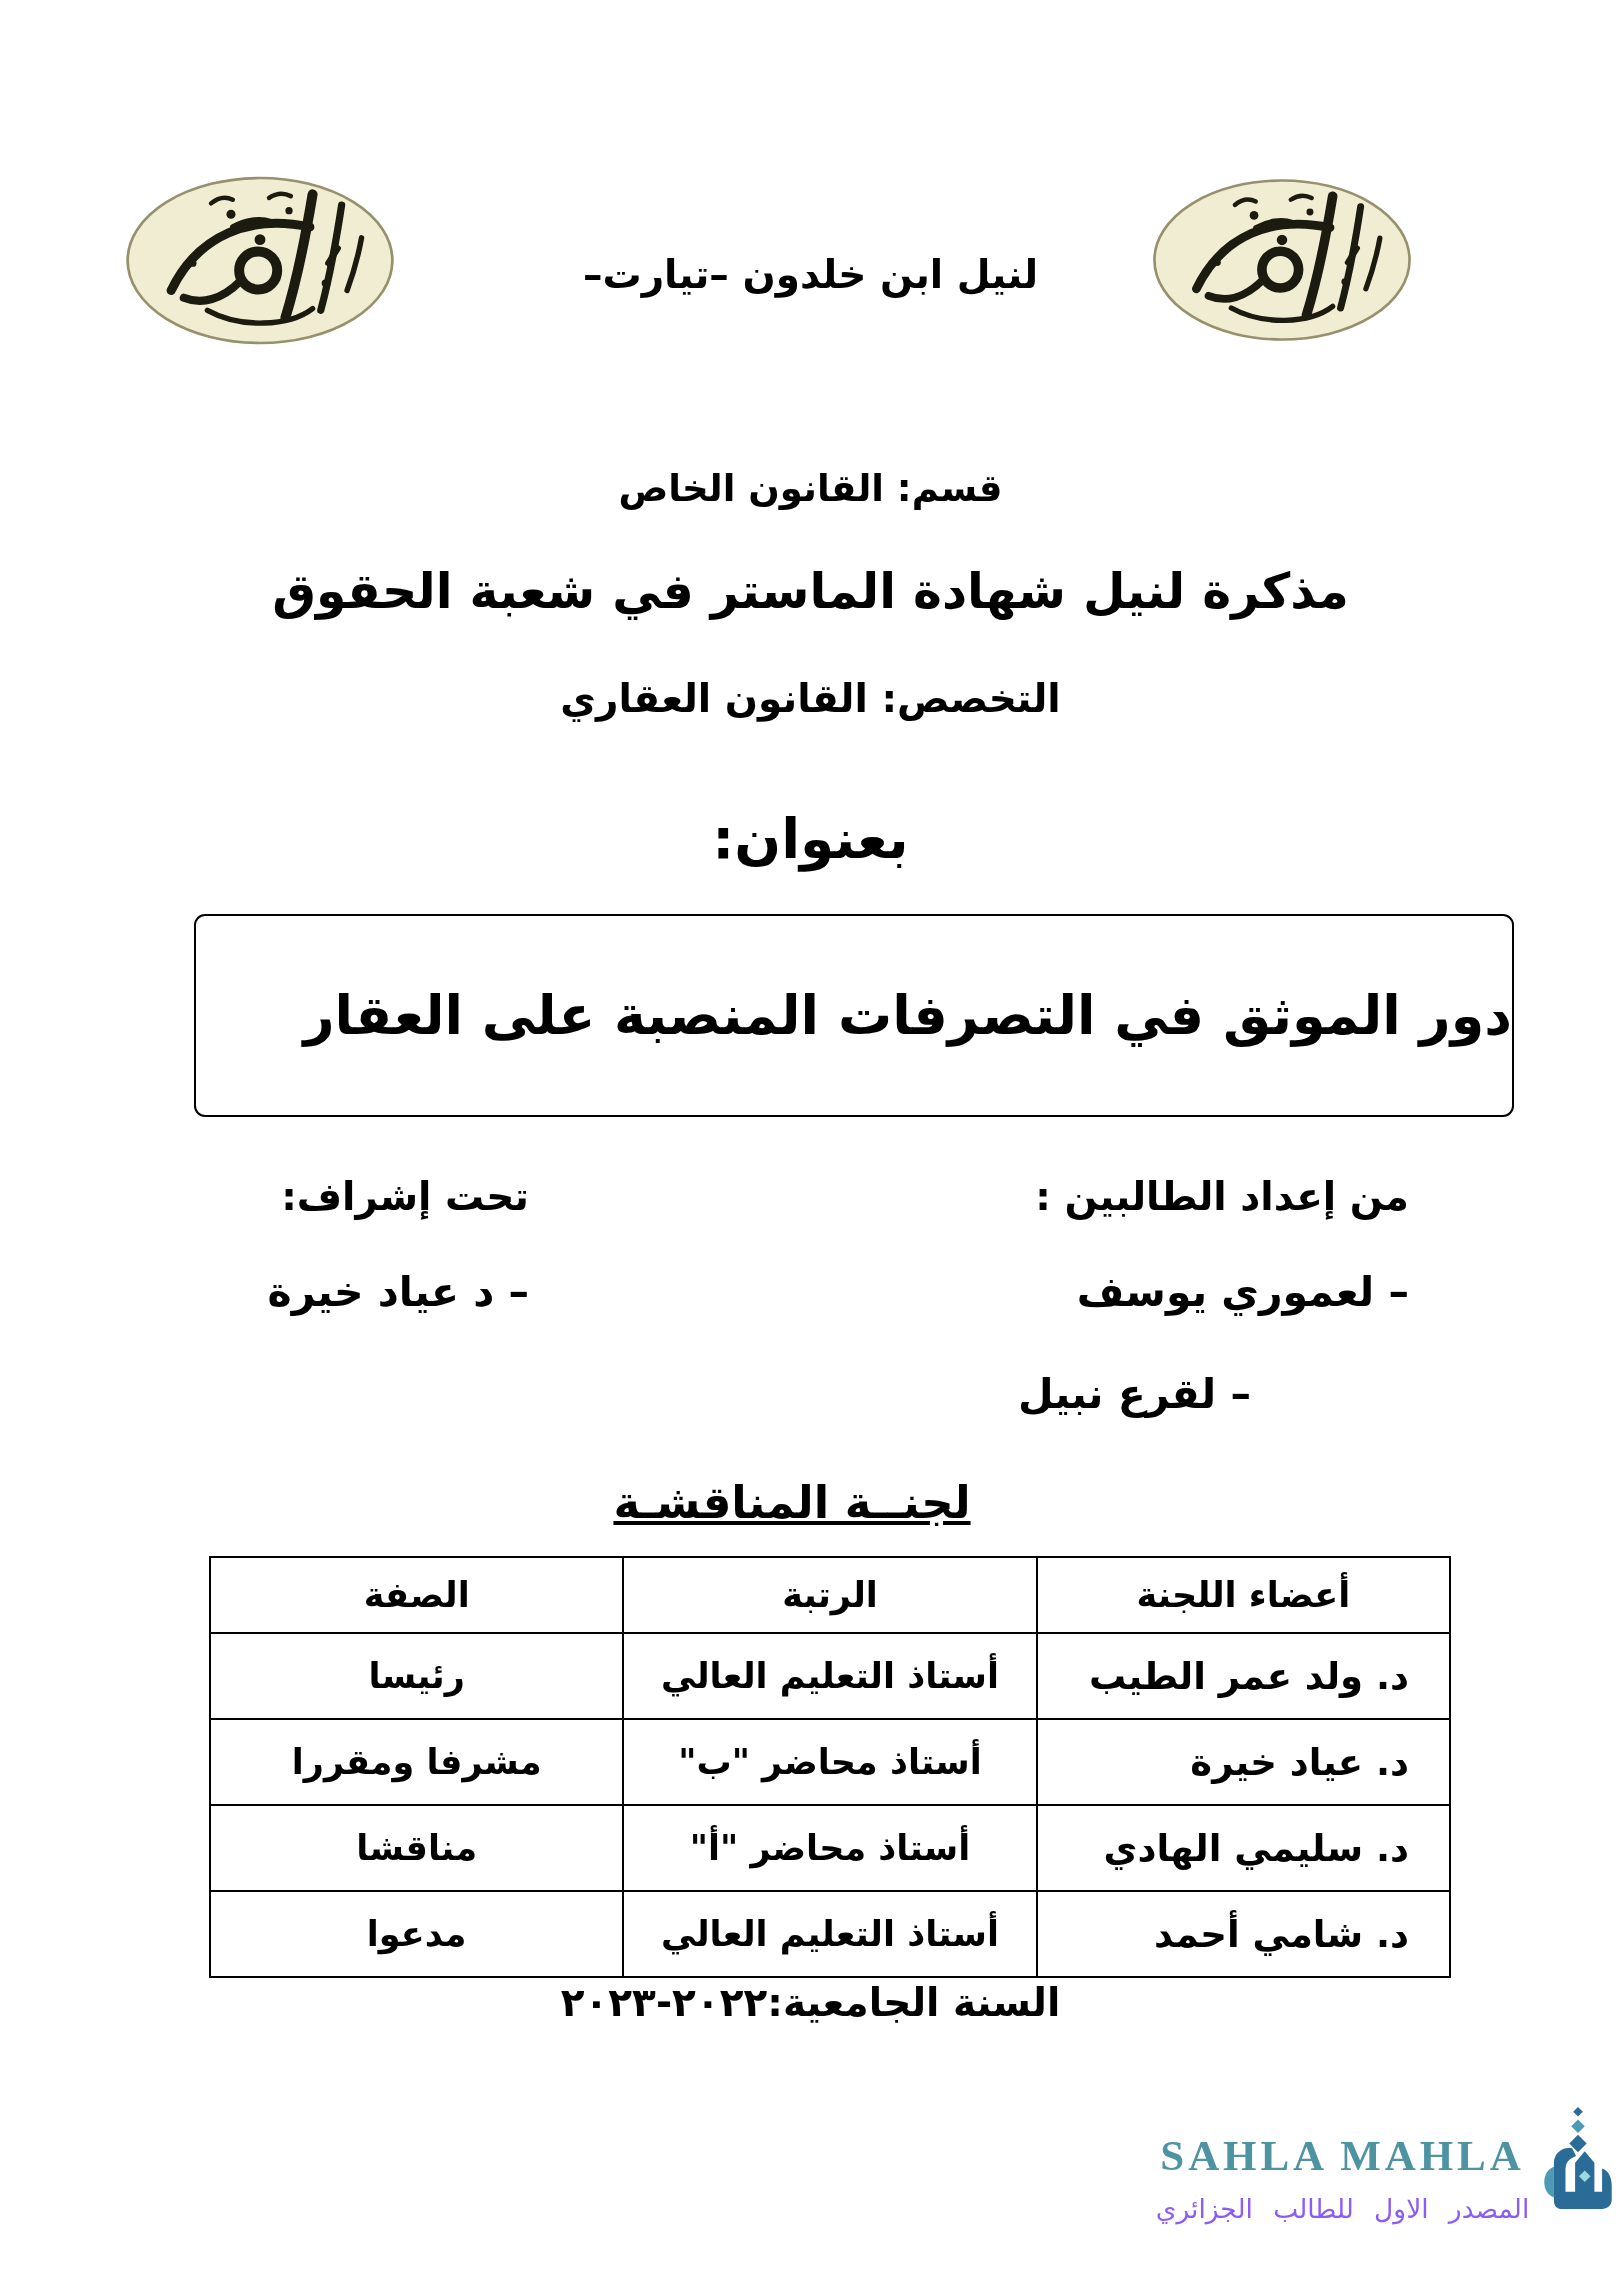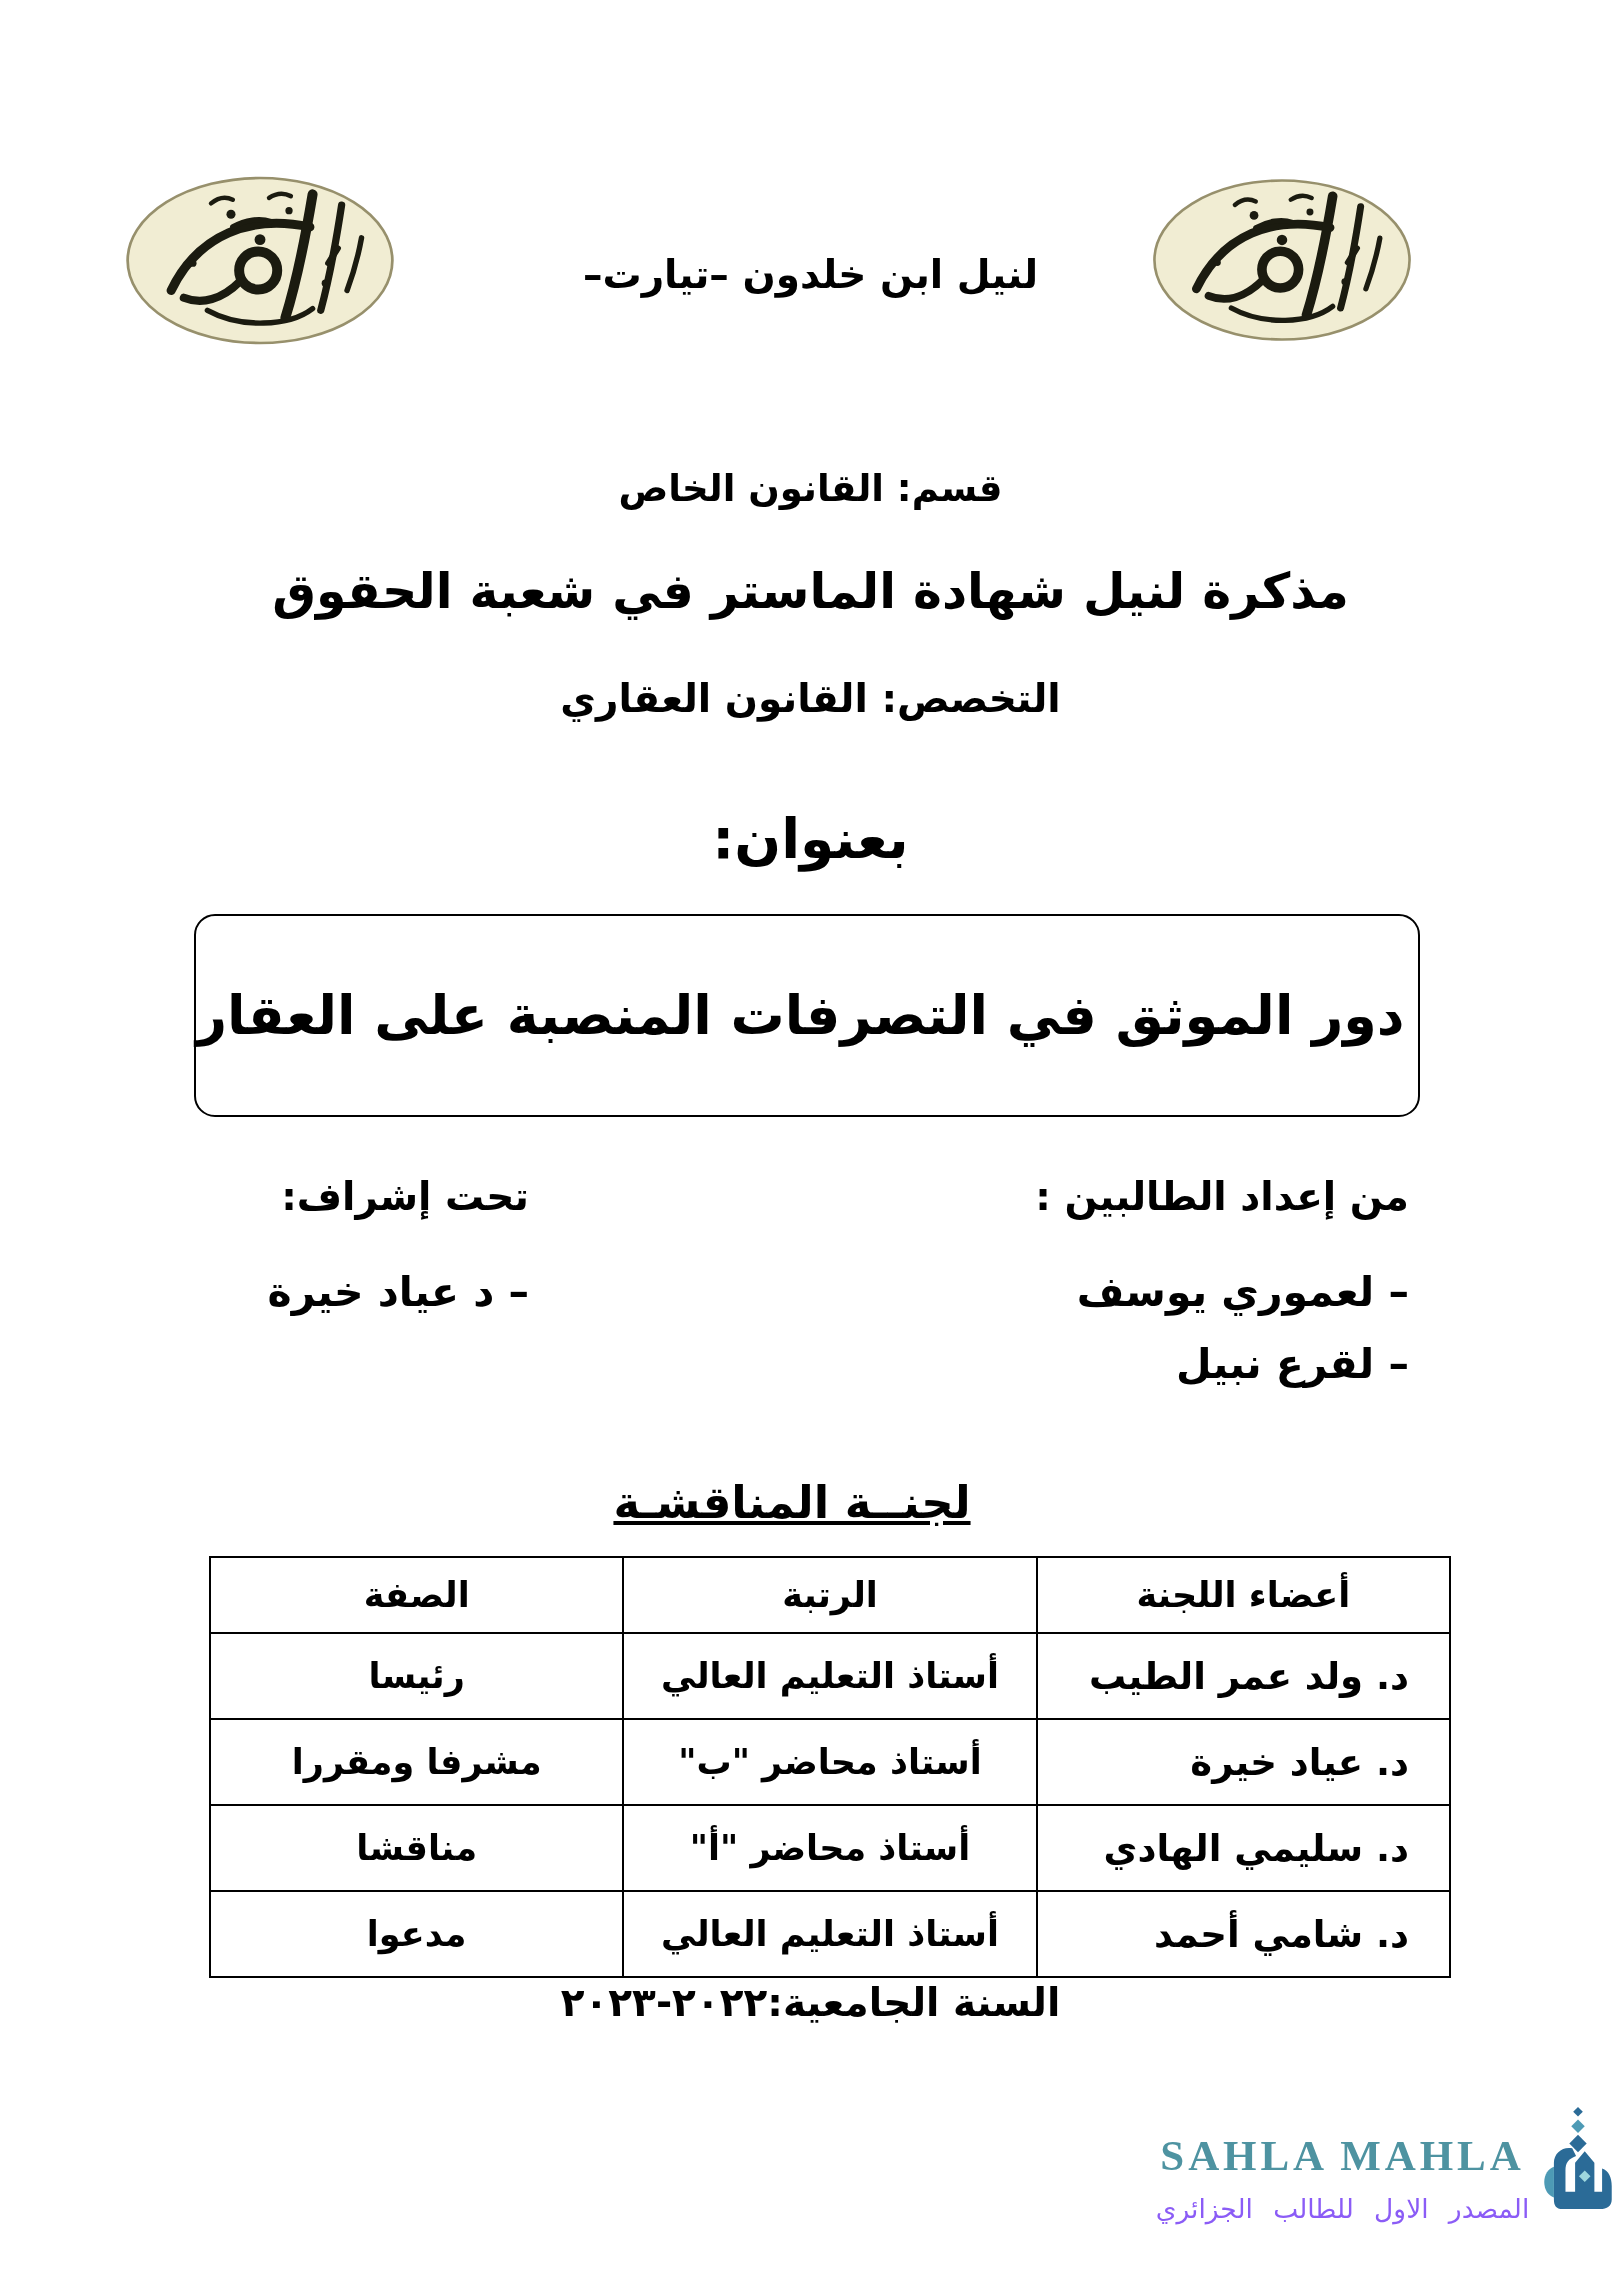--- a/index.html
+++ b/index.html
@@ -22,38 +22,38 @@
     text-align:center;font-weight:bold;direction:rtl;line-height:1.15;
   }
   .l-univ{top:253px;font-size:39px;}
   .l-fac{top:378px;font-size:37px;}
   .l-dept{top:468px;font-size:37px;}
   .l-memoir{top:564px;font-size:49px;}
   .l-spec{top:677px;font-size:39px;}
   .l-entitled{top:808px;font-size:55px;}
 
   .title-box{
-    position:absolute;left:194px;top:914px;width:1226px;height:203px;
-    border:2.9px solid #000;border-radius:21px;
-    display:flex;align-items:center;justify-content:flex-end;
+    position:absolute;left:194px;top:914px;width:1320px;height:203px;
+    border:2.9px solid #000;border-radius:11px;
+    display:flex;align-items:center;justify-content:flex-start;
     direction:rtl;font-weight:bold;font-size:54px;
     box-sizing:border-box;
   }
 
   .prep-block{
     position:absolute;right:212px;top:1174px;width:549px;
     direction:rtl;text-align:right;font-weight:bold;
   }
   .sup-block{
     position:absolute;right:1092px;top:1174px;width:412px;
     direction:rtl;text-align:right;font-weight:bold;
   }
   .blk-heading{font-size:39px;line-height:1.2;}
   .blk-item{font-size:41px;line-height:1.2;margin-top:47px;}
-  .blk-item + .blk-item{margin-top:23px;}
+  .blk-item + .blk-item{margin-top:53px;text-align:center;}
 
   .committee-heading{
     position:absolute;left:0;top:1476px;width:1584px;
     text-align:center;direction:rtl;font-weight:bold;font-size:45px;text-decoration:underline;
   }
 
   table.committee{
     position:absolute;left:209px;top:1556px;width:1242px;
     border-collapse:collapse;font-weight:bold;direction:rtl;
     table-layout:fixed;

